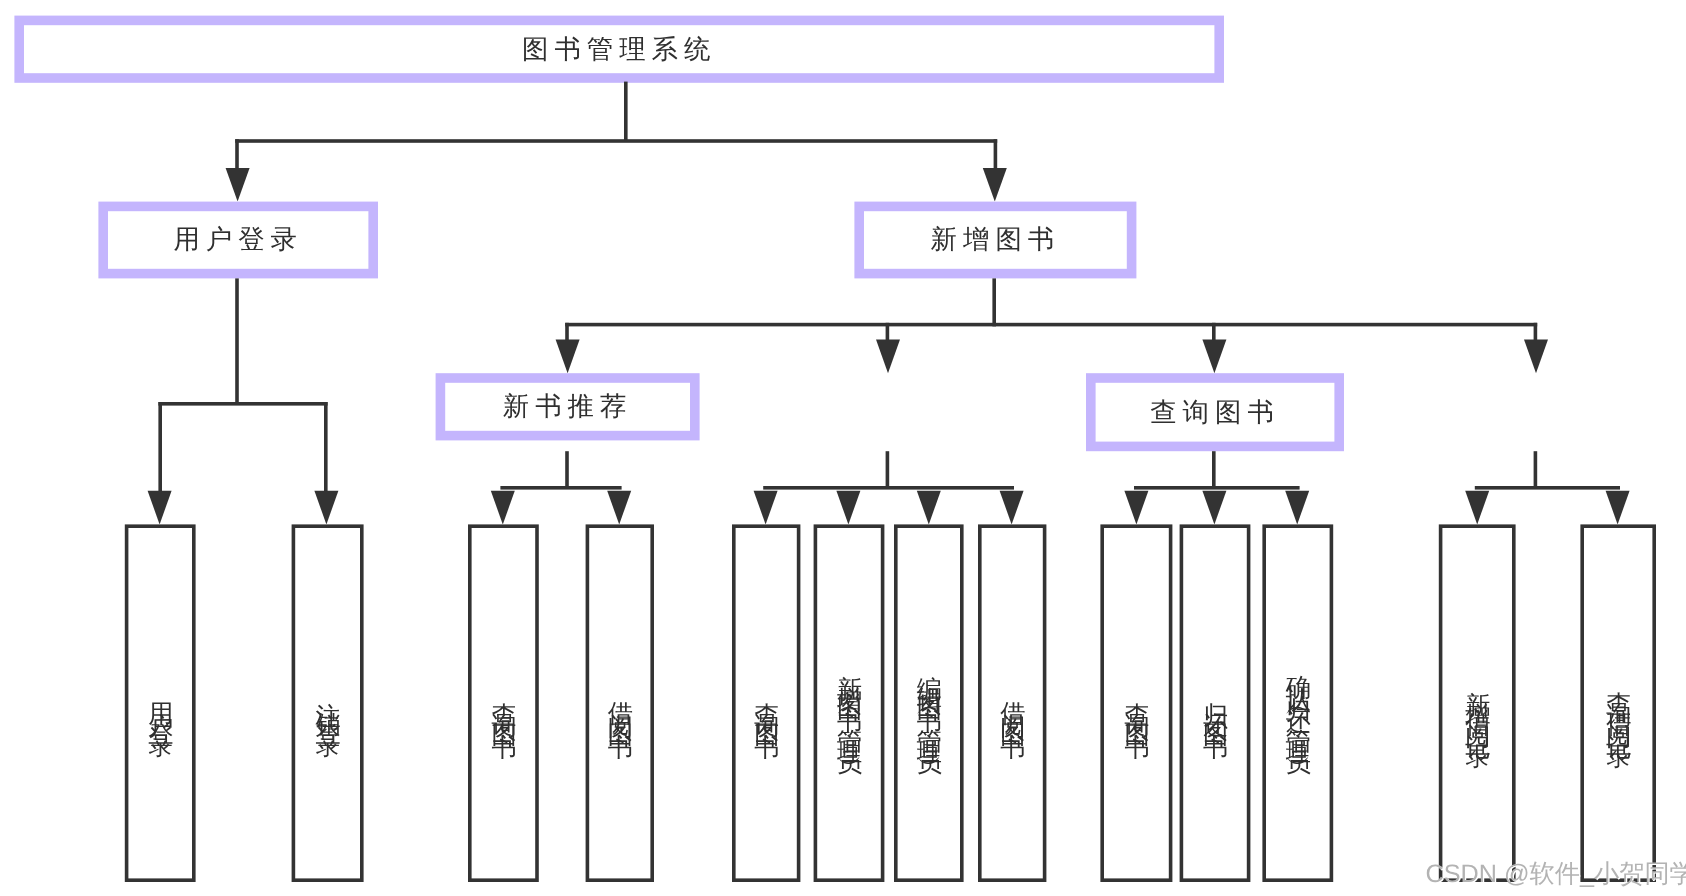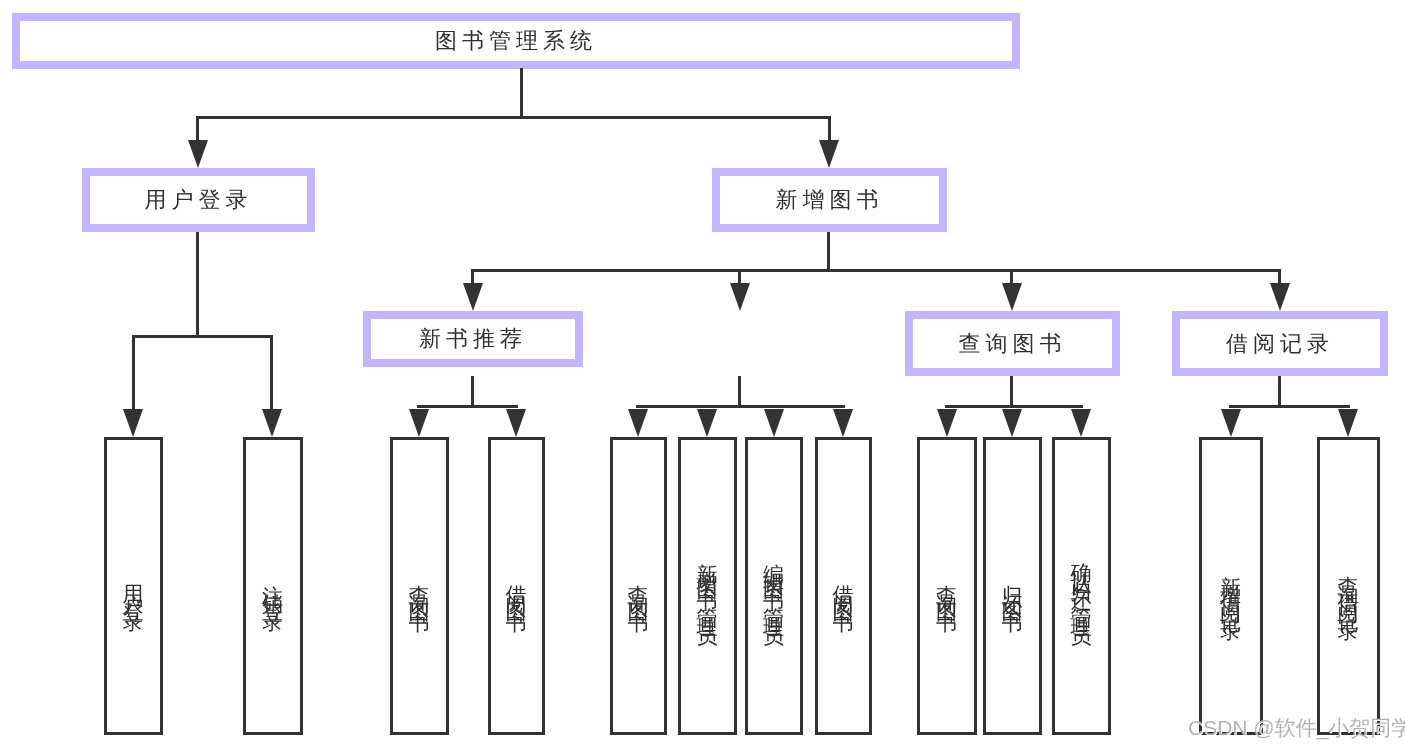--- a/index.html
+++ b/index.html
@@ -102,23 +102,20 @@
   <div class="ah" style="left:1002px; top:283px;"></div>
   <div class="vl" style="left:1278px; top:269px; height:16px;"></div>
   <div class="ah" style="left:1270px; top:283px;"></div>
 
   <div class="box" style="left:363px; top:311px; width:220px; height:56px;">
     <span>新书推荐</span>
   </div>
   <div class="box" style="left:905px; top:311px; width:215px; height:65px;">
     <span>查询图书</span>
   </div>
-  <div class="box" style="left:1172px; top:311px; width:216px; height:65px;">
-    <span>借阅记录</span>
-  </div>
 
   <div class="vl" style="left:471px; top:376px; height:31px;"></div>
   <div class="hl" style="left:417px; top:405px; width:101px;"></div>
   <div class="ah" style="left:409px; top:409px;"></div>
   <div class="ah" style="left:506px; top:409px;"></div>
 
   <div class="vl" style="left:738px; top:376px; height:31px;"></div>
   <div class="hl" style="left:636px; top:405px; width:209px;"></div>
   <div class="ah" style="left:628px; top:409px;"></div>
   <div class="ah" style="left:697px; top:409px;"></div>

